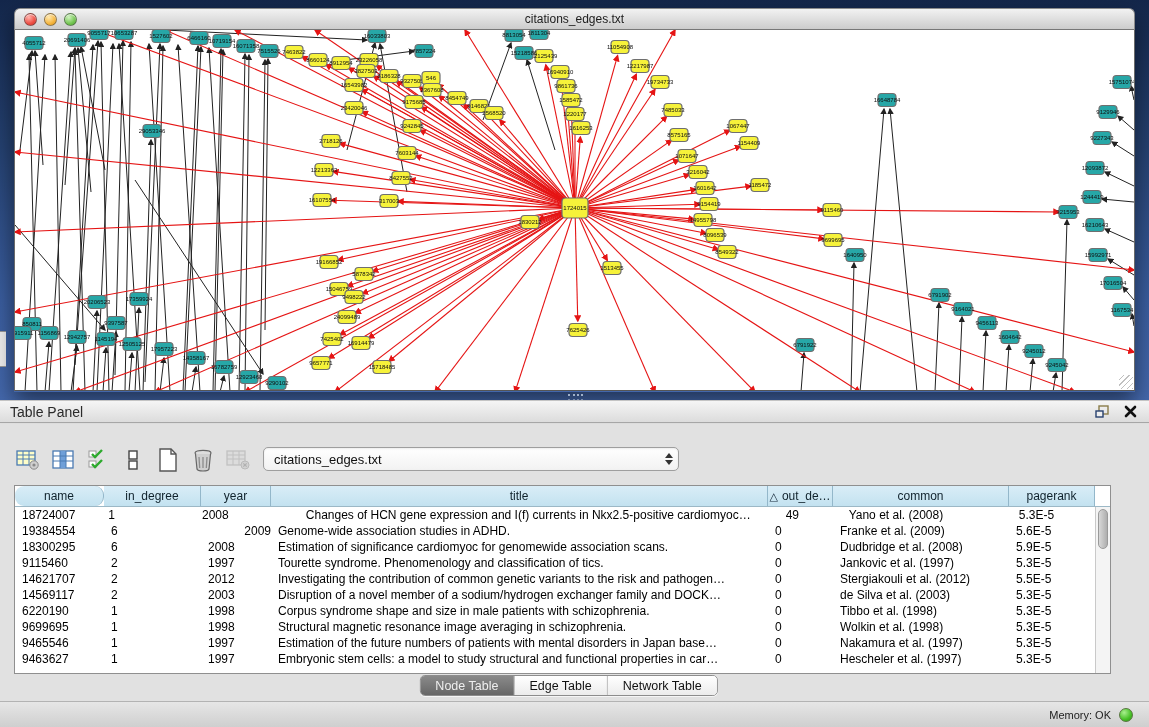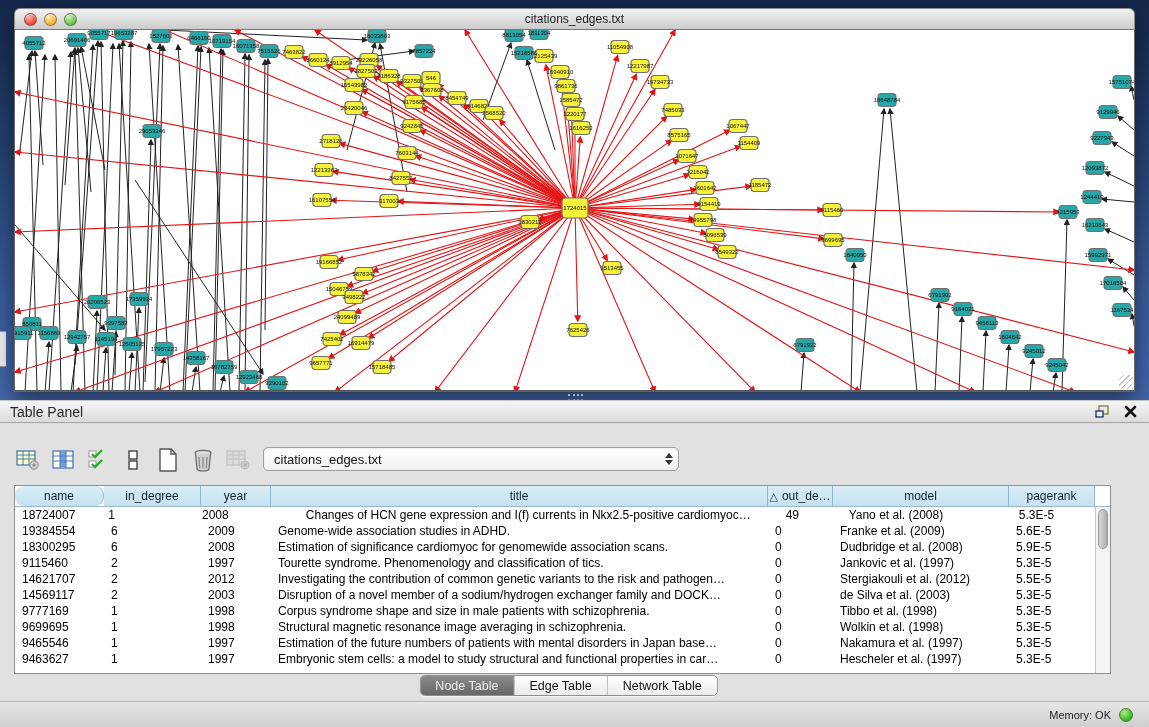--- a/index.html
+++ b/index.html
@@ -827,37 +827,37 @@
     </span>
   </div>
 
   <div class="table-wrap">
     <div class="thead" id="thead">
         <div class="th" style="width: 89px; border-radius: 9px;">name</div>
         <div class="th" style="width: 97px;">in_degree</div>
         <div class="th" style="width: 70px;">year</div>
         <div class="th" style="width: 497px;">title</div>
         <div class="th" style="width: 65px;"><span class="sort">△</span>out_de…</div>
-        <div class="th" style="width: 176px;">model</div>
+        <div class="th" style="width: 176px;">common</div>
         <div class="th" style="width: 86px;">pagerank</div>
       </div>
     <div class="tbody" id="tbody">
         <div class="tr">
           <div class="td" style="width: 89px;">18724007</div>
           <div class="td" style="width: 97px;">1</div>
           <div class="td" style="width: 70px;">2008</div>
           <div class="td" style="width: 497px; margin-left: 36px;">Changes of HCN gene expression and I(f) currents in Nkx2.5-positive cardiomyoc…</div>
           <div class="td" style="width: 65px;">49</div>
           <div class="td" style="width: 176px;">Yano et al. (2008)</div>
           <div class="td" style="width: 86px;">5.3E-5</div>
         </div>
         <div class="tr">
           <div class="td" style="width: 89px;">19384554</div>
           <div class="td" style="width: 97px;">6</div>
-          <div class="td" style="width: 70px;">2009</div>
+          <div class="td" style="width: 70px; text-align: right;">2009</div>
           <div class="td" style="width: 497px;">Genome-wide association studies in ADHD.</div>
           <div class="td" style="width: 65px;">0</div>
           <div class="td" style="width: 176px;">Franke et al. (2009)</div>
           <div class="td" style="width: 86px;">5.6E-5</div>
         </div>
         <div class="tr">
           <div class="td" style="width: 89px;">18300295</div>
           <div class="td" style="width: 97px;">6</div>
           <div class="td" style="width: 70px;">2008</div>
           <div class="td" style="width: 497px;">Estimation of significance cardiomyoc for genomewide association scans.</div>
@@ -886,21 +886,21 @@
         <div class="tr">
           <div class="td" style="width: 89px;">14569117</div>
           <div class="td" style="width: 97px;">2</div>
           <div class="td" style="width: 70px;">2003</div>
           <div class="td" style="width: 497px;">Disruption of a novel member of a sodium/hydrogen exchanger family and DOCK…</div>
           <div class="td" style="width: 65px;">0</div>
           <div class="td" style="width: 176px;">de Silva et al. (2003)</div>
           <div class="td" style="width: 86px;">5.3E-5</div>
         </div>
         <div class="tr">
-          <div class="td" style="width: 89px;">9777169</div>
+          <div class="td" style="width: 89px;">6220190</div>
           <div class="td" style="width: 97px;">1</div>
           <div class="td" style="width: 70px;">1998</div>
           <div class="td" style="width: 497px;">Corpus syndrome shape and size in male patients with schizophrenia.</div>
           <div class="td" style="width: 65px;">0</div>
           <div class="td" style="width: 176px;">Tibbo et al. (1998)</div>
           <div class="td" style="width: 86px;">5.3E-5</div>
         </div>
         <div class="tr">
           <div class="td" style="width: 89px;">9699695</div>
           <div class="td" style="width: 97px;">1</div>

